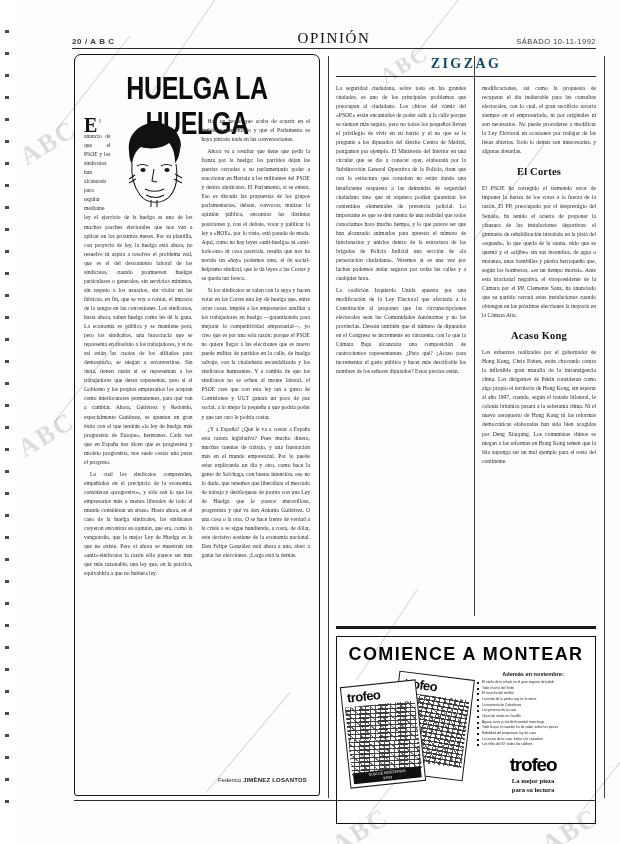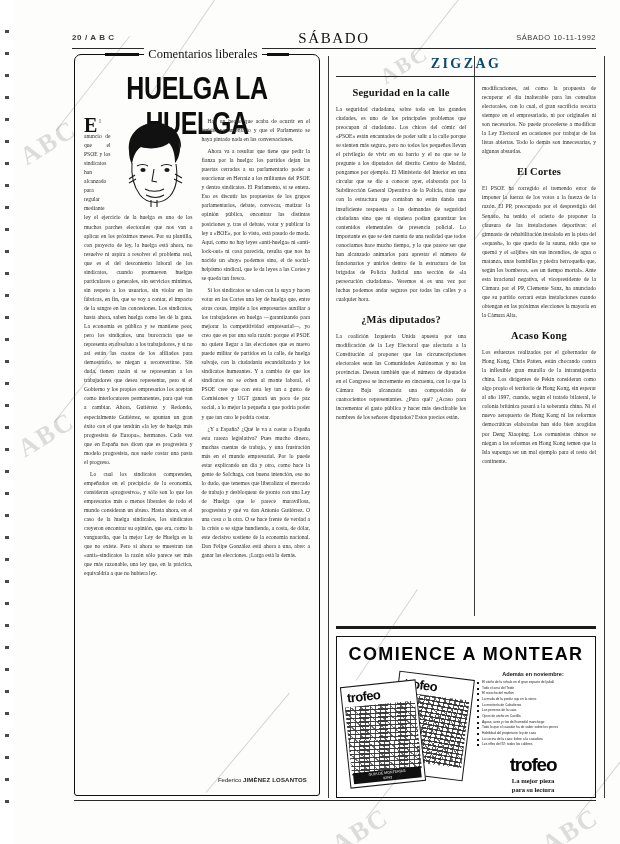--- a/index.html
+++ b/index.html
@@ -38,21 +38,21 @@
     display: block;
   }
 
   
   .masthead {
     position: absolute;
     left: 72px; right: 24px;
     top: 28px;
     height: 18px;
     display: flex;
-    align-items: center;
+    align-items: flex-end;
     justify-content: space-between;
   }
   .folio {
     font-family: "Liberation Sans", sans-serif;
     font-size: 8px;
     letter-spacing: 0.6px;
     color: #3a3a3a;
     font-weight: 700;
     white-space: nowrap;
   }
@@ -235,21 +235,21 @@
     left: 336px; right: 24px;
     top: 626px;
     height: 2.5px;
     background: #1a1a1a;
   }
   .ad-box {
     position: absolute;
     left: 336px;
     top: 636px;
     width: 260px;
-    height: 162px;
+    height: 188px;
     border: 1.2px solid #111;
     background: #fff;
     box-sizing: border-box;
     overflow: hidden;
   }
   .ad-title {
     font-family: "Liberation Sans", sans-serif;
     font-weight: 700;
     font-size: 18px;
     letter-spacing: 1.4px;
@@ -420,21 +420,21 @@
     <i style="top:690px"></i>
       <i style="top:712px"></i>
       <i style="top:734px"></i>
     <i style="top:756px"></i>
       <i style="top:778px"></i>
       <i style="top:800px"></i>
   </div>
 
   <div class="masthead">
     <span class="folio">20 / A B C</span>
-    <span class="section-name">SÁBADO</span>
+    <span class="section-name">OPINIÓN</span>
     <span class="issue-date">SÁBADO 10-11-1992</span>
   </div>
   <div class="masthead-rule"></div>
 
   <div class="article-box">
     <div class="headline">HUELGA LA HUELGA</div>
 
     <div class="article-cols">
       <p class="first">
         <span class="dropcap">E</span>
@@ -468,37 +468,30 @@
       <p><span>Si los sindicatos se salen con la suya y hacen votar en las Cortes una ley de huelga que, entre otras cosas, impide a los empresarios auxiliar a los trabajadores en huelga —garantizando para mejorar la competitividad empresarial—, yo creo que es por una sola razón: porque el PSOE no quiere llegar a las elecciones que es nuevo puede militar de partidos en la calle, de huelga salvaje, con la ciudadanía escandalizada y los sindicatos humeantes. Y a cambio de que los sindicatos no se echen al monte laboral, el PSOE cree que con esta ley tan a gusto de Comisiones y UGT ganará un poco de paz social, a lo mejor la pequeña a que podría poder y que tan caro le podría costar.</span></p>
       <p><span>¿Y a España? ¿Qué le va a costar a España esta rareza legislativa? Pues mucho dinero, muchas cuentas de trabajo, y una frustración más en el mundo empresarial. Por lo puede estar explicando un día y otro, como hace la gente de Solchaga, con buena intención, eso no lo dudo, que tenemos que liberalizar el mercado de trabajo y desbloquear de pronto con una Ley de Huelga que le parece maravillosa, progresista y qué va don Antonio Gutiérrez. O una cosa o la otra. O se hace frente de verdad a la crisis o se sigue hundiendo, a costa, de dólar, este decisivo sostiene de la economía nacional. Don Felipe González está ahora a una, abre: a ganar las elecciones. ¡Larga está la demás.</span></p>
     </div>
 
     <div class="byline">
       <span class="given">Federico</span>
       <span class="family">JIMÉNEZ LOSANTOS</span>
     </div>
   </div>
 
-  <div class="kicker-wrap">
-    <span class="bar"></span>
-    <span class="kicker">Comentarios liberales</span>
-    <span class="bar short"></span>
-  </div>
 
   <div class="col-divider" style="left:328px; height:742px;"></div>
   <div class="col-divider" style="left:474px; height:560px;"></div>
   <div class="col-divider" style="left:604px; height:742px;"></div>
 
   <div class="zigzag-title">ZIGZAG</div>
   <div class="zigzag-rule"></div>
 
   <div class="zz-col left">
-    <div class="zz-head first-head">Seguridad en la calle</div>
     <p class="first">La seguridad ciudadana, sobre todo en las grandes ciudades, es uno de los principales problemas que preocupan al ciudadano. Los chicos del cómic del «PSOE» están encantados de poder salir a la calle porque se sienten más seguro, pero no todos los pequeños llevan el privilegio de vivir en su barrio y el no que se le pregunte a los diputados del distrito Centro de Madrid, pongamos por ejemplo. El Ministerio del Interior en una circular que se dio a conocer ayer, elaborada por la Subdirección General Operativa de la Policía, tiran que con la estructura que contaban no están dando una insuficiente respuesta a las demandas de seguridad ciudadana sino que ni siquiera podían garantizar los contenidos elementales de presencia policial. Lo importante es que se den cuenta de una realidad que todos conocíamos hace mucho tiempo, y lo que parece ser que han alcanzado animarlos para aprestar el número de funcionarios y unirlos dentro de la estructura de las brigadas de Policía Judicial una sección de «la persecución ciudadana». Veremos si es una vez por luchas podemos andar seguros por todas las calles y a cualquier hora.</p>
-    <div class="zz-head">¿Más diputados?</div>
     <p class="first">La coalición Izquierda Unida apuesta por una modificación de la Ley Electoral que afectaría a la Constitución al proponer que las circunscripciones electorales sean las Comunidades Autónomas y no las provincias. Desean también que el número de diputados en el Congreso se incremente en cincuenta, con lo que la Cámara Baja alcanzaría una composición de cuatrocientos representantes. ¿Para qué? ¿Acaso para incrementar el gasto público y hacer más descifrable los nombres de los señores diputados? Estos precios están.</p>
   </div>
 
   <div class="zz-col right">
     <p class="first">modificaciones, así como la propuesta de recuperar el día inalterable para las consultas electorales, con lo cual, el gran sacrificio recorta siempre en el empresariado, ni por originales ni son necesarios. No puede procederse a modificar la Ley Electoral en ocasiones por trabajar de las listas abiertas. Todo lo demás son innecesarias, y algunas absurdas.</p>
     <div class="zz-head">El Cortes</div>
     <p class="first">El PSOE ha corregido el tremendo error de imponer la fuerza de los votos a la fuerza de la razón. El PP, preocupado por el desprestigio del Senado, ha tenido el acierto de proponer la clausura de las instalaciones deportivas: el gimnasio de rehabilitación instalado en la pista del «squash», lo que queda de la sauna, nido que se quemó y el «aljibe» sin sus incendios, de agua o matanza, unas bombillas y piedra berroqueña que, según los bomberos, «es un tiempo mortal». Ante esta irracional negativa, el vicepresidente de la Cámara por el PP, Clemente Sanz, ha anunciado que su partido cerrará estas instalaciones cuando obtengan en las próximas elecciones la mayoría en la Cámara Alta.</p>
     <div class="zz-head">Acaso Kong</div>
     <p class="first">Los esfuerzos realizados por el gobernador de Hong Kong, Chris Patten, están chocando contra la inflexible gran muralla de la intransigencia china. Los dirigentes de Pekín consideran como algo propio el territorio de Hong Kong, sin esperar al año 1997, cuando, según el tratado bilateral, le colonia británica pasará a la soberanía china. Ni el nuevo aeropuerto de Hong Kong ni las reformas democráticas elaboradas han sido bien acogidas por Deng Xiaoping. Los comunistas chinos se niegan a las reformas en Hong Kong temen que la Isla suponga ser un mal ejemplo para el resto del continente.</p>
   </div>

